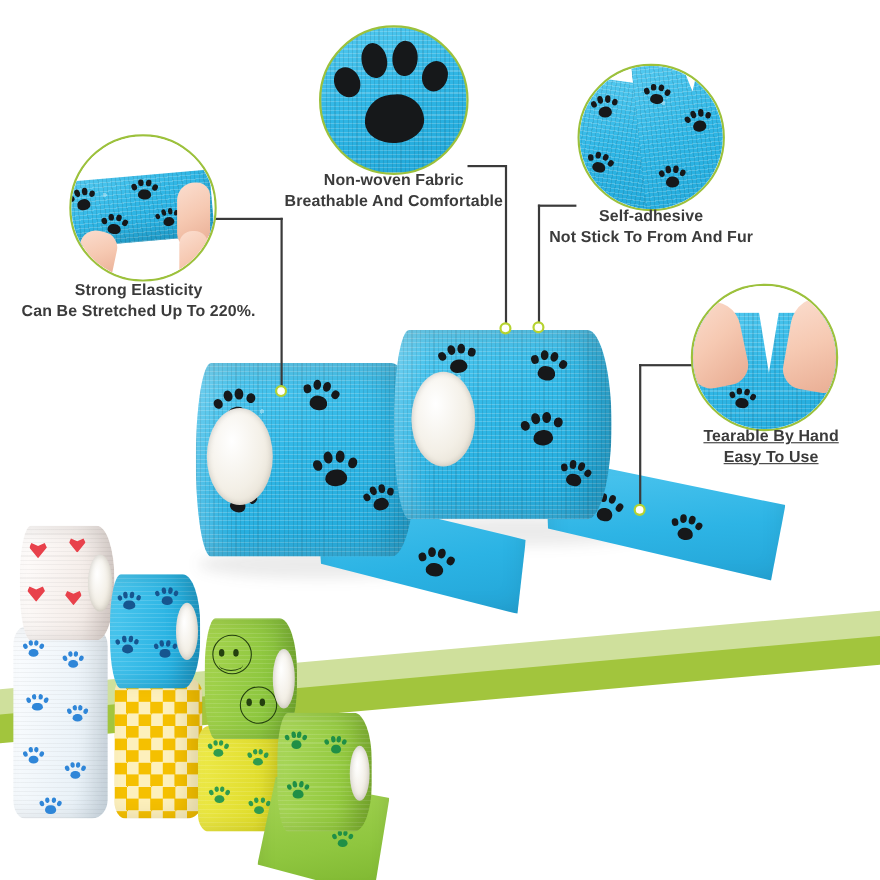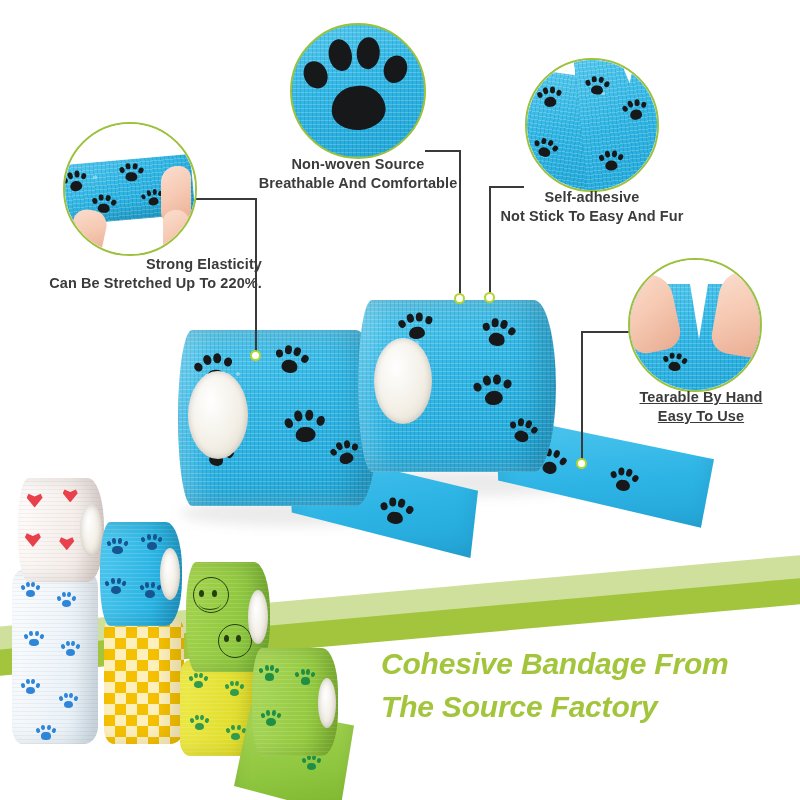--- a/index.html
+++ b/index.html
@@ -495,35 +495,35 @@
             <i class="t4"></i>
             <i class="pad"></i>
           </div>
       </div>
 
       <div class="skin" style="position:absolute;left:96px;top:42px;width:30px;height:60px;border-radius:16px 12px 10px 14px;"></div>
       <div class="skin" style="position:absolute;left:98px;top:86px;width:26px;height:48px;border-radius:12px 12px 6px 6px;"></div>
 
       <div class="skin" style="position:absolute;left:6px;top:86px;width:34px;height:44px;border-radius:14px 14px 8px 8px;transform:rotate(12deg);"></div>
     </div>
-    <div class="cap" style="left:12px;top:255px;width:250px;font-size:14.5px;text-align:right;">Strong Elasticity
+    <div class="cap" style="left:1px;top:255px;width:250px;font-size:14.5px;">Strong Elasticity
 Can Be Stretched Up To 220%.</div>
   </div>
 
   <div class="callout">
     <div class="circ tape-blue" style="left:290px;top:23px;width:136px;height:136px;">
       <div class="paw" style="left:10%;top:8%;width:104px;height:100px;transform:rotate(-4deg);">
         <i class="t1" style="width:22%;height:28%;left:0%;top:22%;"></i>
         <i class="t2" style="width:22%;height:32%;left:25%;top:2%;"></i>
         <i class="t3" style="width:22%;height:32%;left:52%;top:2%;"></i>
         <i class="t4" style="width:22%;height:28%;left:77%;top:22%;"></i>
         <i class="pad" style="width:52%;height:44%;left:24%;top:50%;"></i>
       </div>
     </div>
-    <div class="cap" style="left:242px;top:155px;width:232px;font-size:14.5px;">Non-woven Source
+    <div class="cap" style="left:242px;top:155px;width:232px;font-size:14.5px;">Non-woven Fabric
 Breathable And Comfortable</div>
   </div>
 
   <div class="callout">
     <div class="circ" style="left:525px;top:58px;width:134px;height:134px;">
       <div style="position:absolute;inset:0;background:#fff;"></div>
       <div class="tape-blue" style="position:absolute;left:-4px;top:14px;width:78px;height:130px;transform:rotate(8deg);">
         <div class="paw" style="left:10%;top:10%;width:26px;height:24px;transform:rotate(-14deg);">
             <i class="t1"></i>
             <i class="t2"></i>
@@ -558,21 +558,21 @@
         <div class="paw" style="left:16%;top:62%;width:26px;height:24px;transform:rotate(4deg);">
             <i class="t1"></i>
             <i class="t2"></i>
             <i class="t3"></i>
             <i class="t4"></i>
             <i class="pad"></i>
           </div>
       </div>
     </div>
     <div class="cap" style="left:470px;top:188px;width:244px;font-size:14.5px;">Self-adhesive
-Not Stick To Easy And Fur</div>
+Not Stick To From And Fur</div>
   </div>
 
   <div class="callout">
     <div class="circ" style="left:628px;top:258px;width:134px;height:134px;">
       <div style="position:absolute;inset:0;background:#fff;"></div>
       <div class="tape-blue" style="position:absolute;left:-6px;top:24px;width:150px;height:120px;
            clip-path:polygon(0% 0%, 44% 0%, 50% 46%, 56% 0%, 100% 0%, 100% 100%, 0% 100%);">
         <div class="paw" style="left:14%;top:10%;width:28px;height:26px;transform:rotate(-10deg);">
             <i class="t1"></i>
             <i class="t2"></i>
@@ -595,16 +595,14 @@
             <i class="pad"></i>
           </div>
       </div>
       <div class="skin" style="position:absolute;left:-6px;top:14px;width:52px;height:78px;border-radius:26px 26px 18px 18px;transform:rotate(-12deg);"></div>
       <div class="skin" style="position:absolute;left:86px;top:10px;width:56px;height:86px;border-radius:28px 28px 18px 18px;transform:rotate(10deg);"></div>
     </div>
     <div class="cap" style="left:608px;top:388px;width:186px;font-size:14.5px;text-decoration:underline;">Tearable By Hand
 Easy To Use</div>
   </div>
 
-  <div class="headline" style="left:381px;top:643px;width:415px;">Cohesive Bandage From
-The Source Factory</div>
 
 </div>
 
 </body></html>

